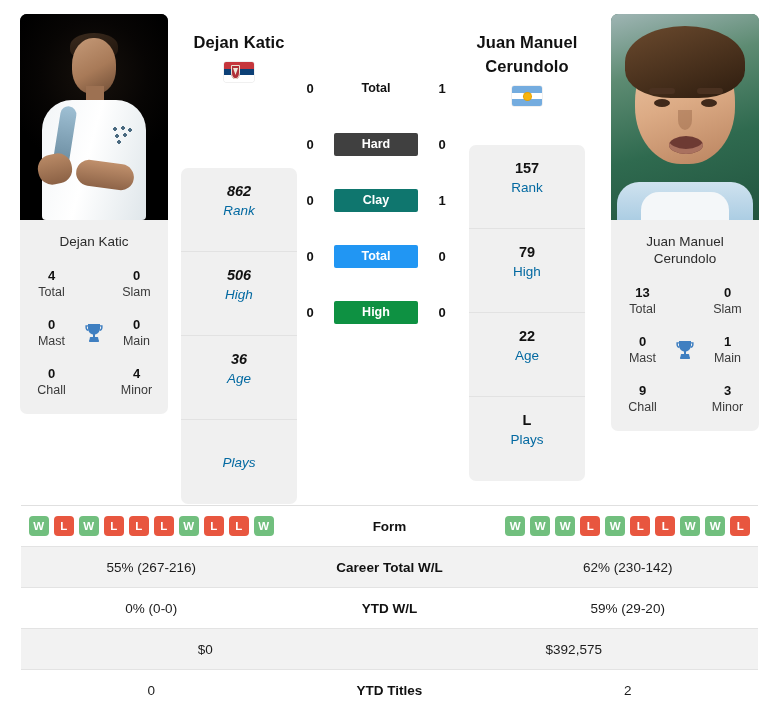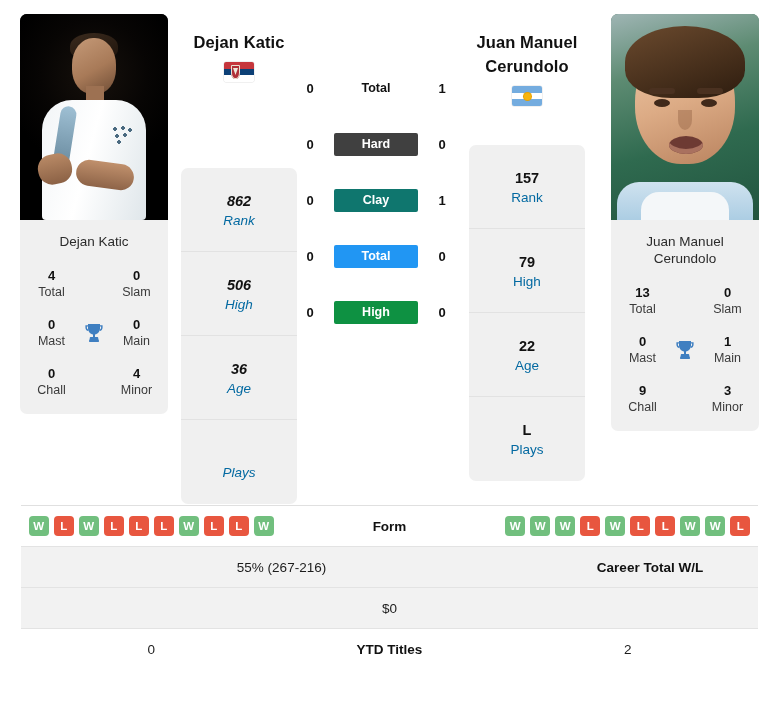--- a/index.html
+++ b/index.html
@@ -239,21 +239,20 @@
   }
   #stat-card-left  { left: 181px; top: 168px; font-style: italic; }
   #stat-card-right { left: 469px; top: 145px; }
   .stat-cell {
     padding: 14px 4px 12px;
     text-align: center;
     border-bottom: 1px solid #e2e2e2;
     min-height: 84px;
     display: flex;
     flex-direction: column;
-    justify-content: center;
   }
   .stat-cell:last-child { border-bottom: none; }
   .stat-val {
     font-size: 14.5px;
     font-weight: bold;
     color: #111;
     line-height: 19px;
     min-height: 19px;
   }
   .stat-lab {
@@ -572,23 +571,30 @@
             <span class="form-badge l">L</span>
             <span class="form-badge w">W</span>
             <span class="form-badge w">W</span>
             <span class="form-badge l">L</span>
           </div>
         </div>
       </div>
       <div class="cmp-row shaded">
         <div class="cmp-left">55% (267-216)</div>
         <div class="cmp-mid">Career Total W/L</div>
+        <div class="cmp-right">62% (230-142)</div>
+      </div>
+      <div class="cmp-row">
+        <div class="cmp-left">0% (0-0)</div>
+        <div class="cmp-mid">YTD W/L</div>
+        <div class="cmp-right">59% (29-20)</div>
       </div>
       <div class="cmp-row shaded">
         <div class="cmp-left">$0</div>
+        <div class="cmp-right">$392,575</div>
       </div>
       <div class="cmp-row">
         <div class="cmp-left">0</div>
         <div class="cmp-mid">YTD Titles</div>
         <div class="cmp-right">2</div>
       </div>
     </div>
 
 </div>
 

